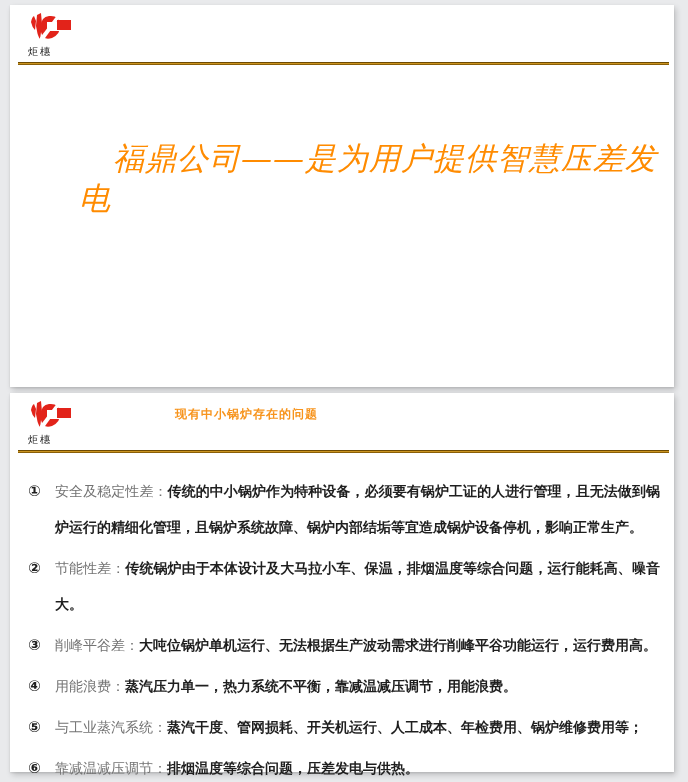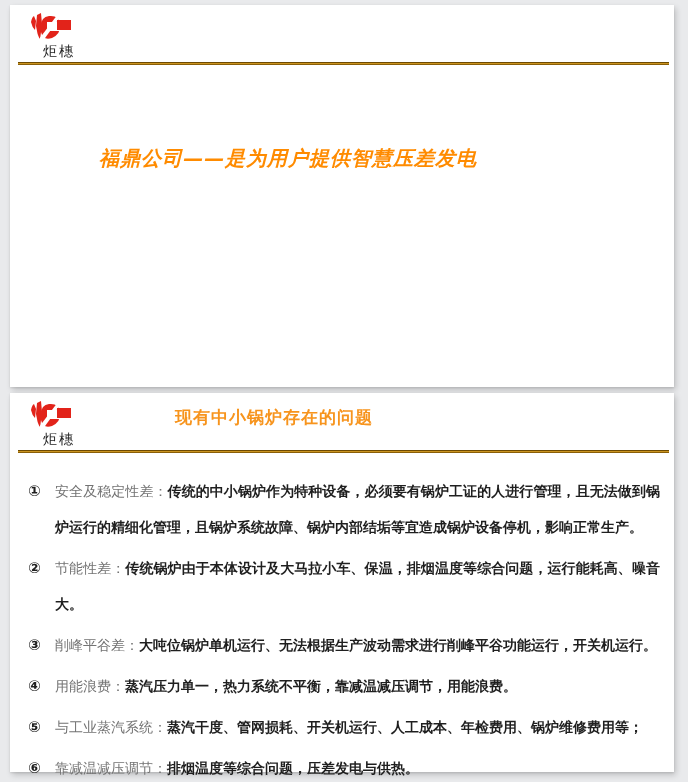--- a/index.html
+++ b/index.html
@@ -22,61 +22,60 @@
 
   .logo {
     position:absolute;
     left:18px;
     top:7px;
     width:52px;
     text-align:left;
   }
   .logo svg { display:block; }
   .logo-label {
-    font-size:14px;
+    font-size:10px;
     color:#222222;
     letter-spacing:2px;
     line-height:11px;
     margin-top:0;
     white-space:nowrap;
-    margin-left:15px;
   }
   .rule {
     position:absolute;
     left:8px;
     right:5px;
     top:57px;
     height:3px;
     background:linear-gradient(#d7a62e,#bd8212);
     border-top:1px solid #6e4a00;
     border-bottom:1px solid #8a5f08;
   }
 
   
   .headline {
     position:absolute;
-    left:55px;
+    left:69px;
     top:133px;
     width:578px;
-    font-size:20px;
+    font-size:31px;
     line-height:40px;
-    font-weight:bold;
+    font-weight:normal;
     font-style:italic;
     color:#ff8b00;
     letter-spacing:1px;
     font-family:"DejaVu Serif","Liberation Serif",serif;
   }
   .headline .line-indent { text-indent:34px; }
 
   
   .slide-title {
     position:absolute;
     left:165px;
     top:13px;
-    font-size:17px;
+    font-size:12px;
     font-weight:bold;
     color:#f7941d;
     letter-spacing:1px;
     white-space:nowrap;
   }
 
   
   .problem-list {
     position:absolute;
     left:18px;
@@ -155,21 +154,21 @@
       <span class="lead">安全及稳定性差：</span><span class="body">传统的中小锅炉作为特种设备，必须要有锅炉工证的人进行管理，且无法做到锅炉运行的精细化管理，且锅炉系统故障、锅炉内部结垢等宜造成锅炉设备停机，影响正常生产。</span>
     </div>
 
     <div class="problem-item">
       <span class="num">②</span>
       <span class="lead">节能性差：</span><span class="body">传统锅炉由于本体设计及大马拉小车、保温，排烟温度等综合问题，运行能耗高、噪音大。</span>
     </div>
 
     <div class="problem-item">
       <span class="num">③</span>
-      <span class="lead">削峰平谷差：</span><span class="body">大吨位锅炉单机运行、无法根据生产波动需求进行削峰平谷功能运行，开关机运行。</span>
+      <span class="lead">削峰平谷差：</span><span class="body">大吨位锅炉单机运行、无法根据生产波动需求进行削峰平谷功能运行，运行费用高。</span>
     </div>
 
     <div class="problem-item">
       <span class="num">④</span>
       <span class="lead">用能浪费：</span><span class="body">蒸汽压力单一，热力系统不平衡，靠减温减压调节，用能浪费。</span>
     </div>
 
     <div class="problem-item">
       <span class="num">⑤</span>
       <span class="lead">与工业蒸汽系统：</span><span class="body">蒸汽干度、管网损耗、开关机运行、人工成本、年检费用、锅炉维修费用等；</span>

